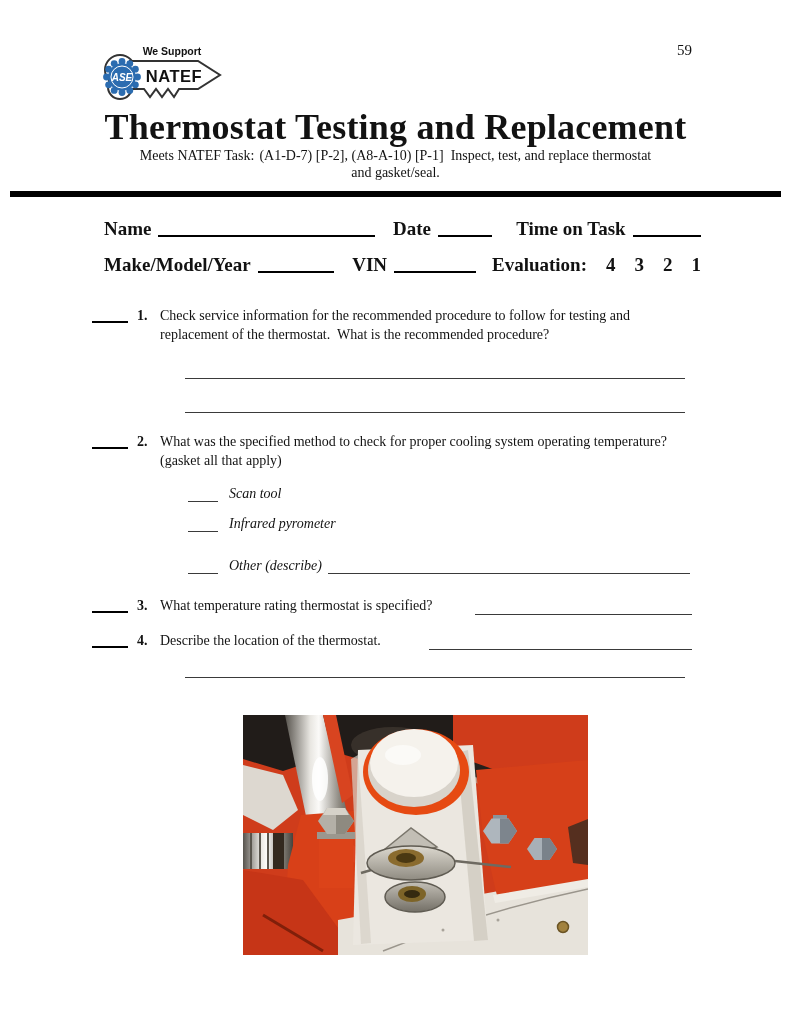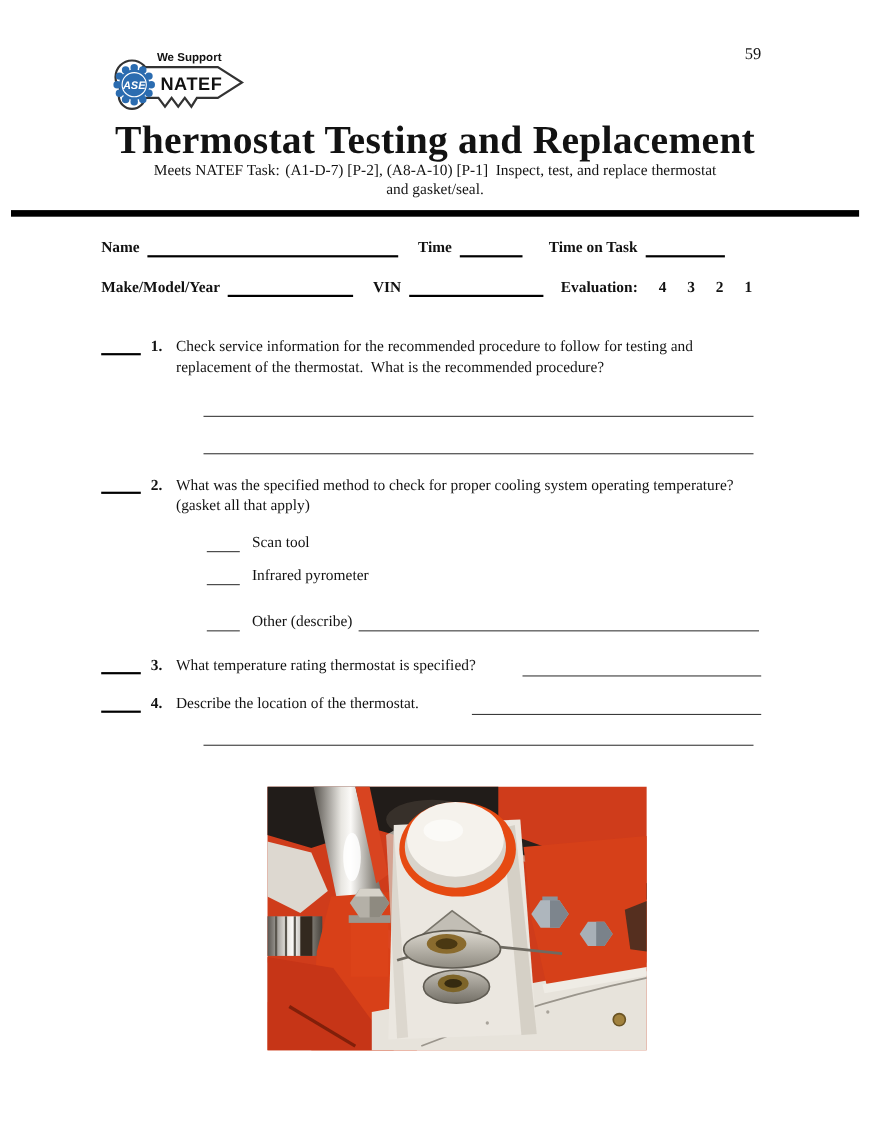--- a/index.html
+++ b/index.html
@@ -11,38 +11,38 @@
   .b{font-weight:normal;}
   
   .page-number{top:42px;left:677px;font-size:15px;}
   .logo{top:44px;left:99px;width:124px;height:60px;}
   .title{top:106px;left:0;width:100%;text-align:center;font-size:36px;font-weight:bold;margin:0;letter-spacing:.2px;}
   .subtitle{top:147px;left:0;width:100%;text-align:center;font-size:14px;line-height:17px;}
   .subtitle .task-label{margin-right:5px;}
   .subtitle span{white-space:pre-wrap;}
   .rule{top:191px;left:10px;width:771px;height:6px;background:#000;}
   
-  .form-row{left:92px;width:597px;display:flex;align-items:center;font-size:14px;font-weight:bold;white-space:nowrap;}
+  .form-row{left:104px;width:597px;display:flex;align-items:center;font-size:19px;font-weight:bold;white-space:nowrap;}
   .f-line{display:inline-block;border-bottom:2px solid #000;height:14px;margin-left:7px;}
   .row1{top:218px;}
   .row2{top:254px;}
   .eval-num{margin-left:19px;font-weight:bold;}
   
   .q{left:92px;width:600px;display:flex;align-items:flex-start;font-size:14px;line-height:19px;}
   .score-blank{flex:none;width:36px;border-bottom:2px solid #000;height:15px;margin-right:9px;}
   .q-num{flex:none;width:23px;font-weight:bold;}
   .q-text{width:527px;white-space:pre-wrap;}
   .q-flex{display:flex;align-items:flex-end;width:532px;gap:36px;}
   .q-flex .qt{white-space:nowrap;}
   .fill-line{flex:1;border-bottom:1px solid #3a3a3a;height:14px;margin-left:6px;}
   .ans-line{left:185px;width:500px;border-bottom:1px solid #3a3a3a;height:1px;}
   
   .opt{left:188px;width:502px;display:flex;align-items:flex-end;font-size:14px;}
   .opt-blank{flex:none;width:30px;border-bottom:1px solid #3a3a3a;height:13px;margin-right:11px;}
-  .opt-label{white-space:nowrap;}
+  .opt-label{white-space:nowrap;font-style:italic;}
   
   .photo{top:715px;left:243px;width:345px;height:240px;}
   svg text{font-family:"Liberation Sans",sans-serif;}
 </style>
 </head>
 <body>
 
 <div class="page">
 
   <div class="abs page-number">59</div>
@@ -88,21 +88,21 @@
       <span class="b task-label">Meets NATEF Task:</span><span>(A1-D-7) [P-2], (A8-A-10) [P-1]  Inspect, test, and replace thermostat</span>
     </div>
     <div>and gasket/seal.</div>
   </div>
 
   <div class="abs rule"></div>
 
   <div class="abs form-row row1">
     <span>Name</span>
     <span class="f-line" style="width:228px"></span>
-    <span style="margin-left:18px">Time</span>
+    <span style="margin-left:18px">Date</span>
     <span class="f-line" style="width:57px"></span>
     <span style="margin-left:24px">Time on Task</span>
     <span class="f-line" style="width:72px"></span>
   </div>
 
   <div class="abs form-row row2">
     <span>Make/Model/Year</span>
     <span class="f-line" style="width:114px"></span>
     <span style="margin-left:18px">VIN</span>
     <span class="f-line" style="width:122px"></span>

